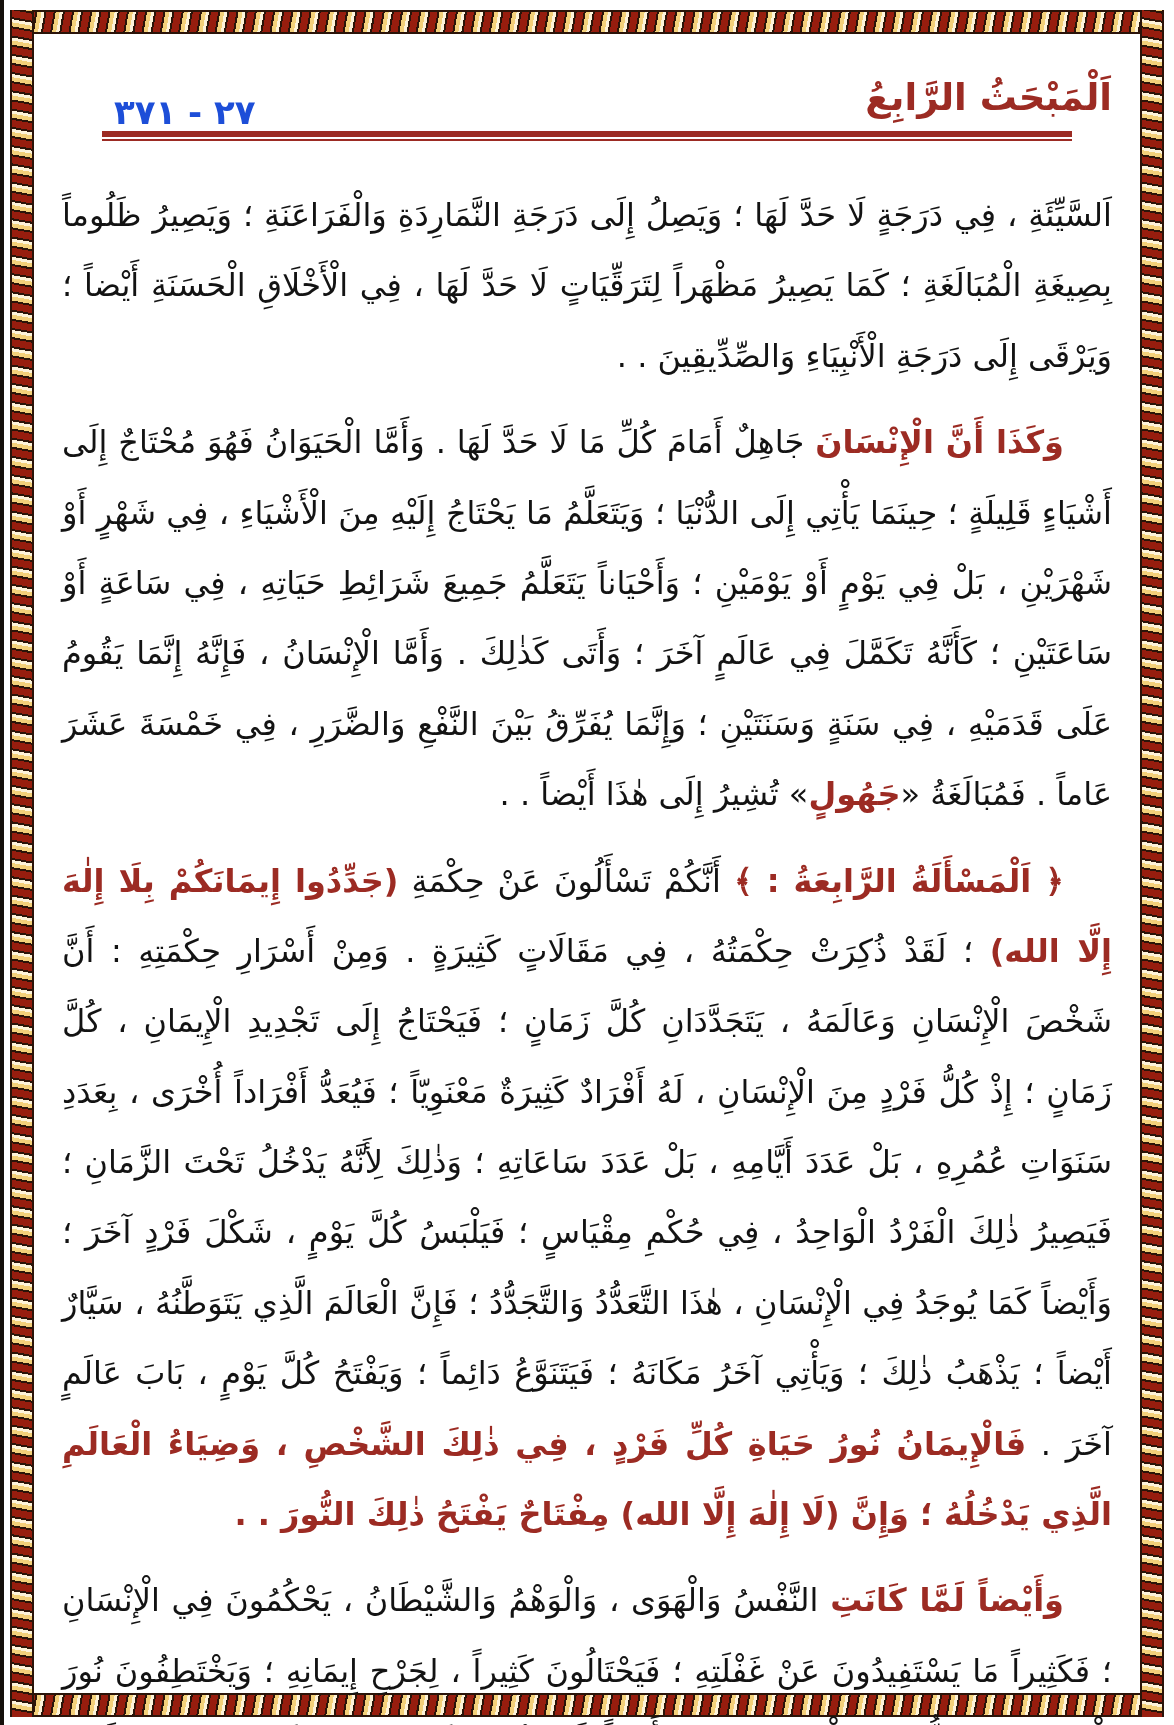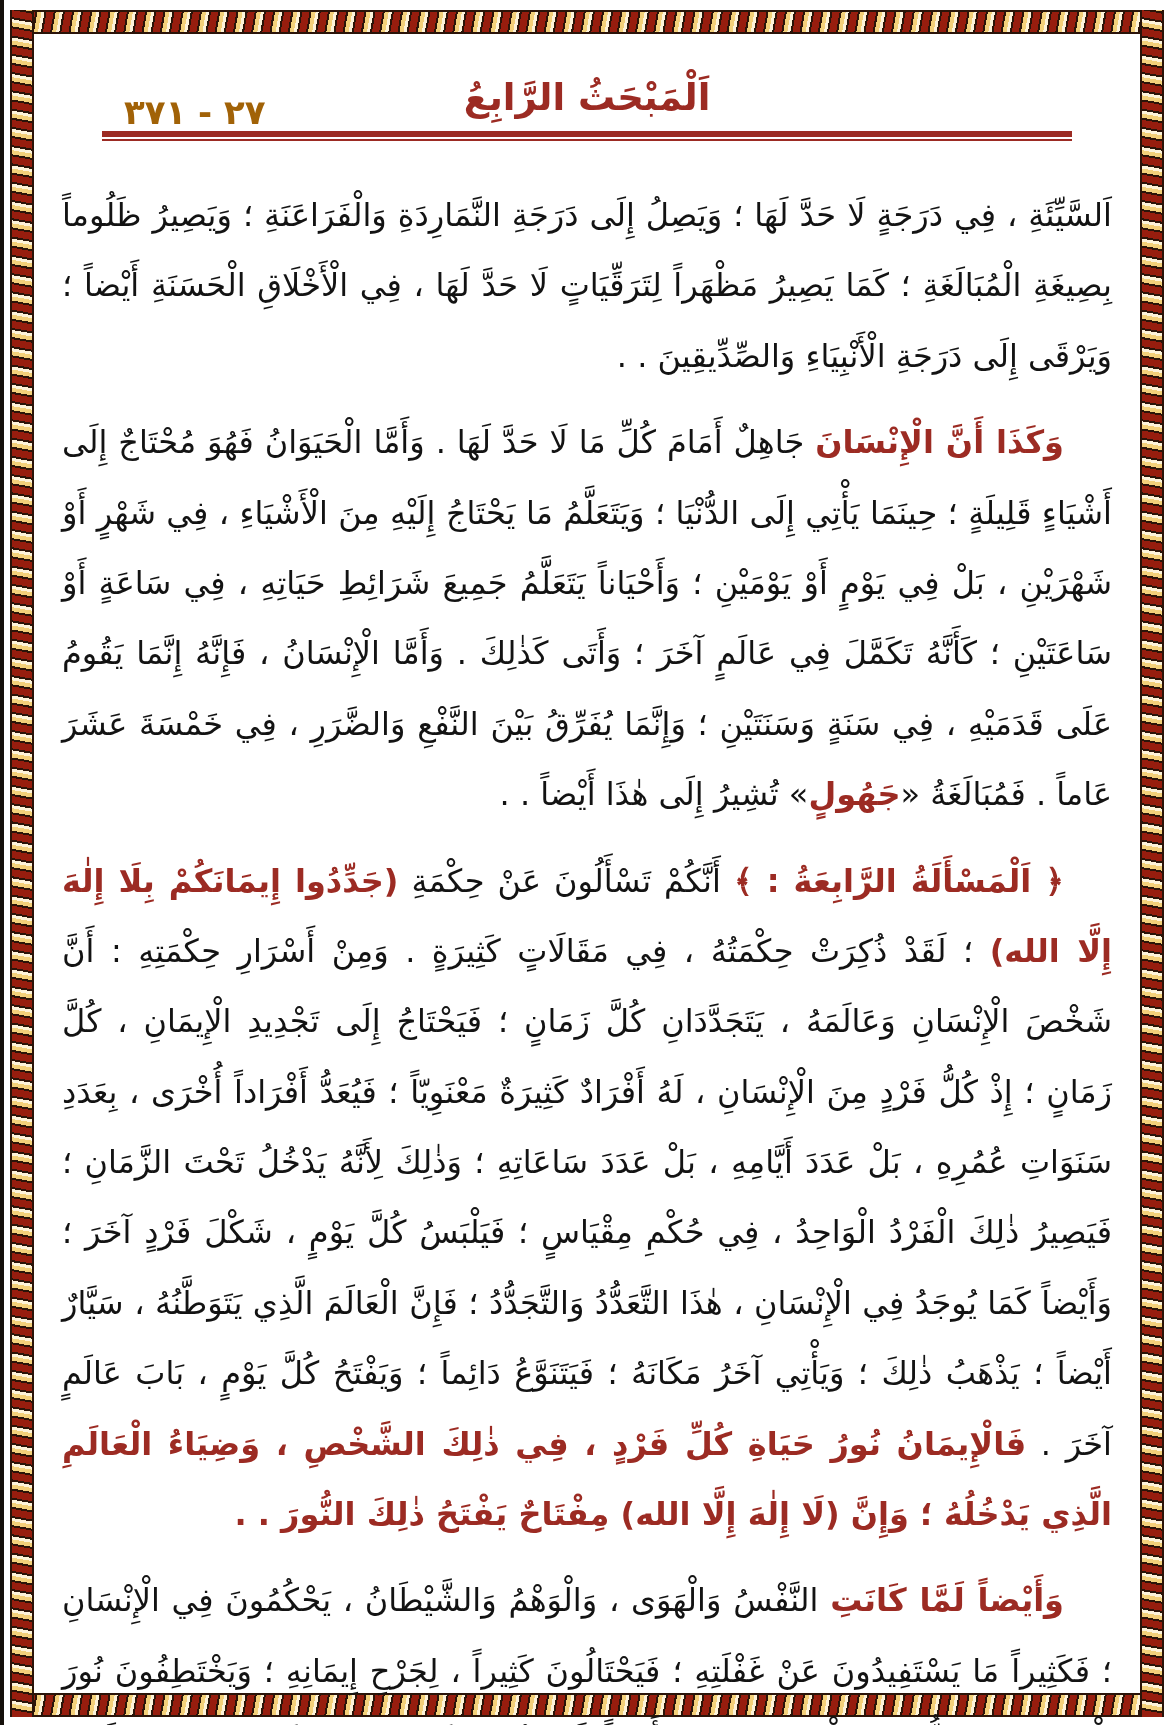--- a/index.html
+++ b/index.html
@@ -37,27 +37,26 @@
   .b-right{right:10px;}
 
   
   .content{
     position:absolute;top:38px;bottom:36px;left:48px;right:48px;
     padding:28px 14px 0;
     direction:rtl;
   }
   .header{position:relative;height:92px;}
   .page-num{
-    position:absolute;left:62px;top:26px;
+    position:absolute;left:52px;top:26px;
     direction:ltr;unicode-bidi:bidi-override;
-    font-size:34px;font-weight:bold;color:#a16207;
+    font-size:34px;font-weight:bold;color:#1d4ed8;
     letter-spacing:2px;
   }
   .page-title{
-    text-align:center;
     font-size:37px;font-weight:bold;color:#9c2b23;
     padding-top:10px;
   }
   .title-rule{
     height:10px;margin:12px 40px 0;
     background:linear-gradient(#9c2b23 0 6px,#ffffff 6px 8px,#9c2b23 8px 10px);
   }
   .body-text{
     margin-top:22px;
     font-size:32px;line-height:2.2;

